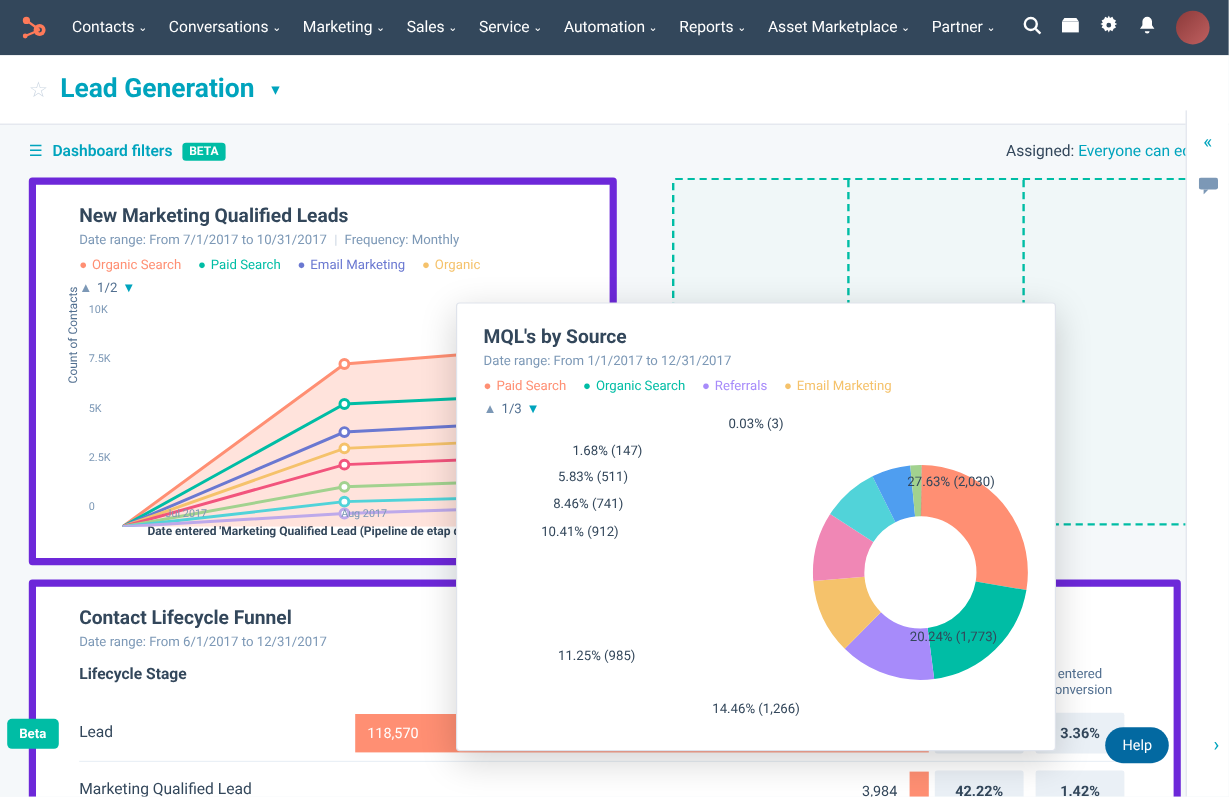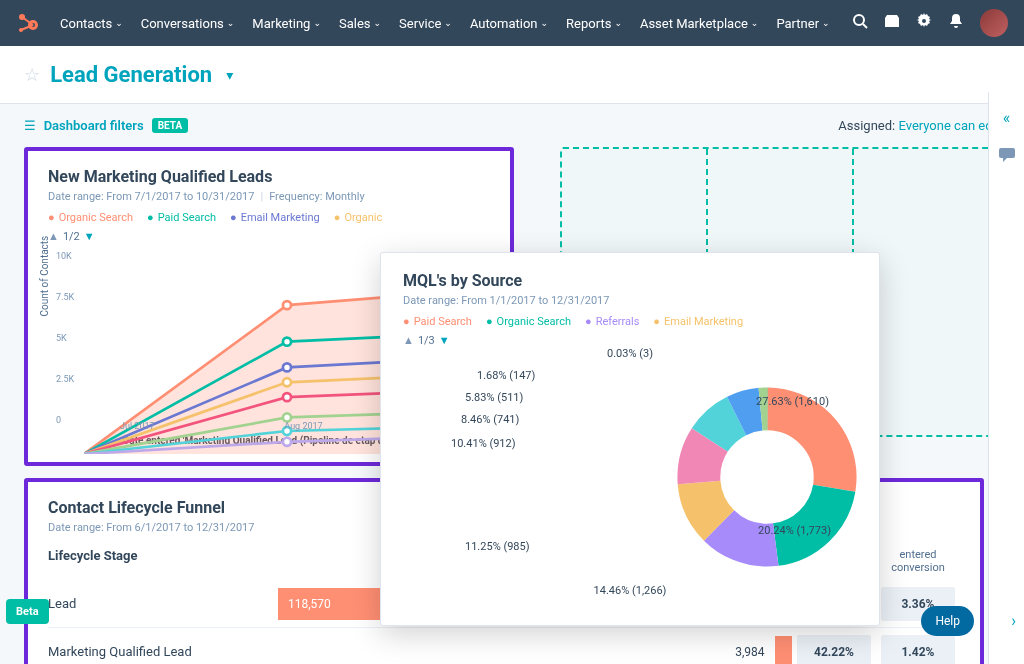--- a/index.html
+++ b/index.html
@@ -30,21 +30,21 @@
 .filters { padding: 14px 24px; display: flex; align-items: center; justify-content: space-between; font-size: 13px; }
 .filters-left { display: flex; align-items: center; gap: 8px; }
 .filter-icon { color: #00a4bd; }
 .filter-label { color: #00a4bd; font-weight: 600; }
 .beta-badge { background: #00bda5; color: #fff; font-size: 10px; font-weight: 700; padding: 2px 6px; border-radius: 3px; }
 .assigned { color: #33475b; }
 .assigned-link { color: #00a4bd; cursor: pointer; }
 
 
 .main { padding: 0 24px; position: relative; }
-.card { background: #fff; border: 4px solid #6d28d9; border-radius: 3px; padding: 16px 20px; margin-bottom: 12px; }
+.card { background: #fff; border: 6px solid #6d28d9; border-radius: 3px; padding: 16px 36px; margin-bottom: 12px; }
 .card-title { font-size: 16px; font-weight: 700; color: #33475b; margin-bottom: 4px; }
 .card-sub { font-size: 11px; color: #7c98b6; margin-bottom: 8px; }
 .card-sub .sep { margin: 0 6px; color: #cbd6e2; }
 .legend { display: flex; gap: 14px; font-size: 11px; color: #516f90; margin-bottom: 6px; flex-wrap: wrap; }
 .legend-item::before { content: "●"; margin-right: 4px; }
 .pager { display: flex; align-items: center; gap: 4px; font-size: 11px; color: #516f90; }
 .pager-tri { color: #7c98b6; cursor: pointer; }
 .pager-tri.active { color: #00a4bd; }
 
 
@@ -311,21 +311,21 @@
       <circle cx="21" cy="21" r="15.9" fill="none" stroke="#51d3d9" stroke-width="10" stroke-dasharray="8.46 91.54" stroke-dashoffset="-58.99"></circle>
       <circle cx="21" cy="21" r="15.9" fill="none" stroke="#4f9ef0" stroke-width="10" stroke-dasharray="5.83 94.17" stroke-dashoffset="-67.45"></circle>
       <circle cx="21" cy="21" r="15.9" fill="none" stroke="#a2d28f" stroke-width="10" stroke-dasharray="1.68 98.32" stroke-dashoffset="-73.28"></circle>
       <circle cx="21" cy="21" r="15.9" fill="none" stroke="#7b5c3e" stroke-width="10" stroke-dasharray="0.04 99.96" stroke-dashoffset="-74.96"></circle>
     </svg>
     <span class="donut-label" style="top:0;left:50%;transform:translateX(-50%)">0.03% (3)</span>
     <span class="donut-label" style="top:22px;left:74px">1.68% (147)</span>
     <span class="donut-label" style="top:44px;left:62px">5.83% (511)</span>
     <span class="donut-label" style="top:66px;left:58px">8.46% (741)</span>
     <span class="donut-label" style="top:90px;left:48px">10.41% (912)</span>
-    <span class="donut-label" style="top:48px;right:28px">27.63% (1,610)</span>
+    <span class="donut-label" style="top:48px;right:28px">27.63% (2,030)</span>
     <span class="donut-label" style="bottom:54px;left:62px">11.25% (985)</span>
     <span class="donut-label" style="bottom:10px;left:50%;transform:translateX(-50%)">14.46% (1,266)</span>
     <span class="donut-label" style="bottom:70px;right:26px">20.24% (1,773)</span>
   </div>
 </div>
 
 <div class="side-rail">
   <span class="rail-icon">«</span>
   <span class="rail-icon muted"><svg width="16" height="14" viewBox="0 0 16 14" fill="currentColor">
           <rect x="0" y="0" width="16" height="10" rx="2"></rect>

